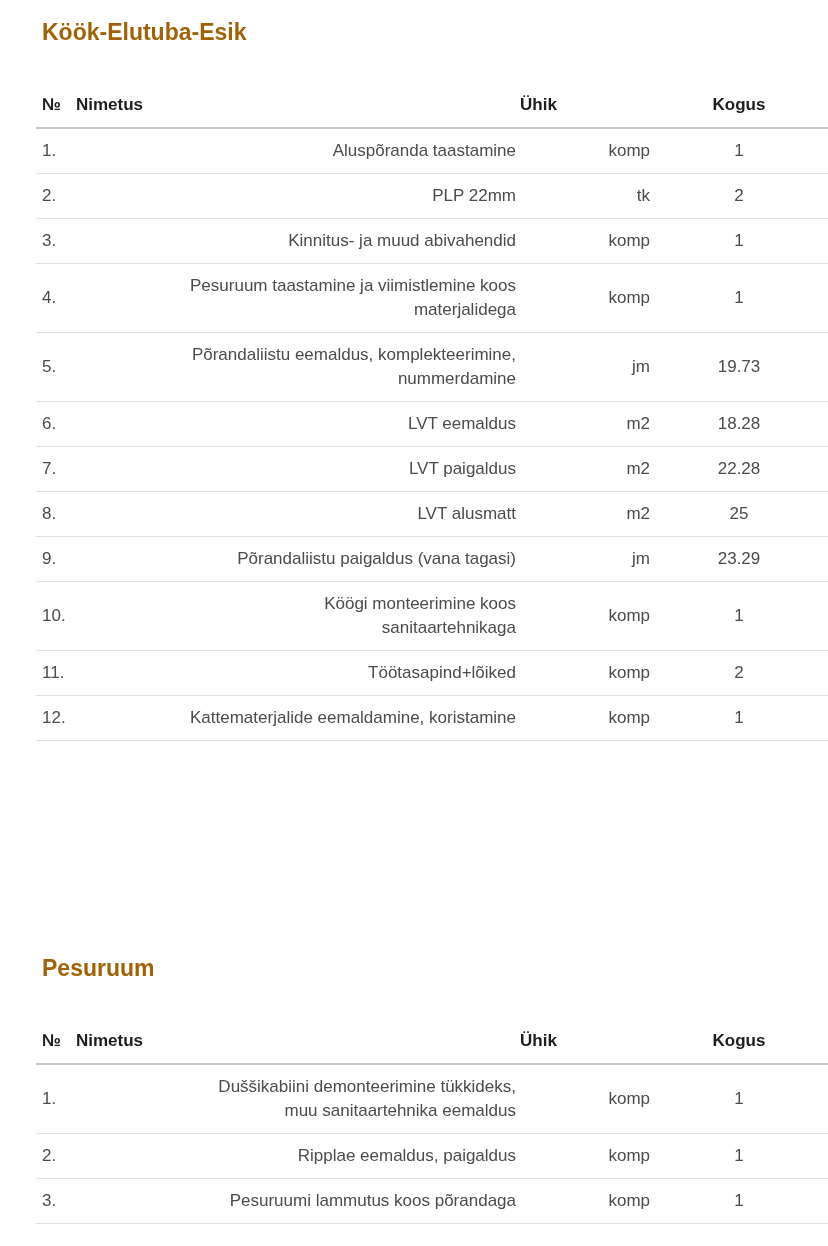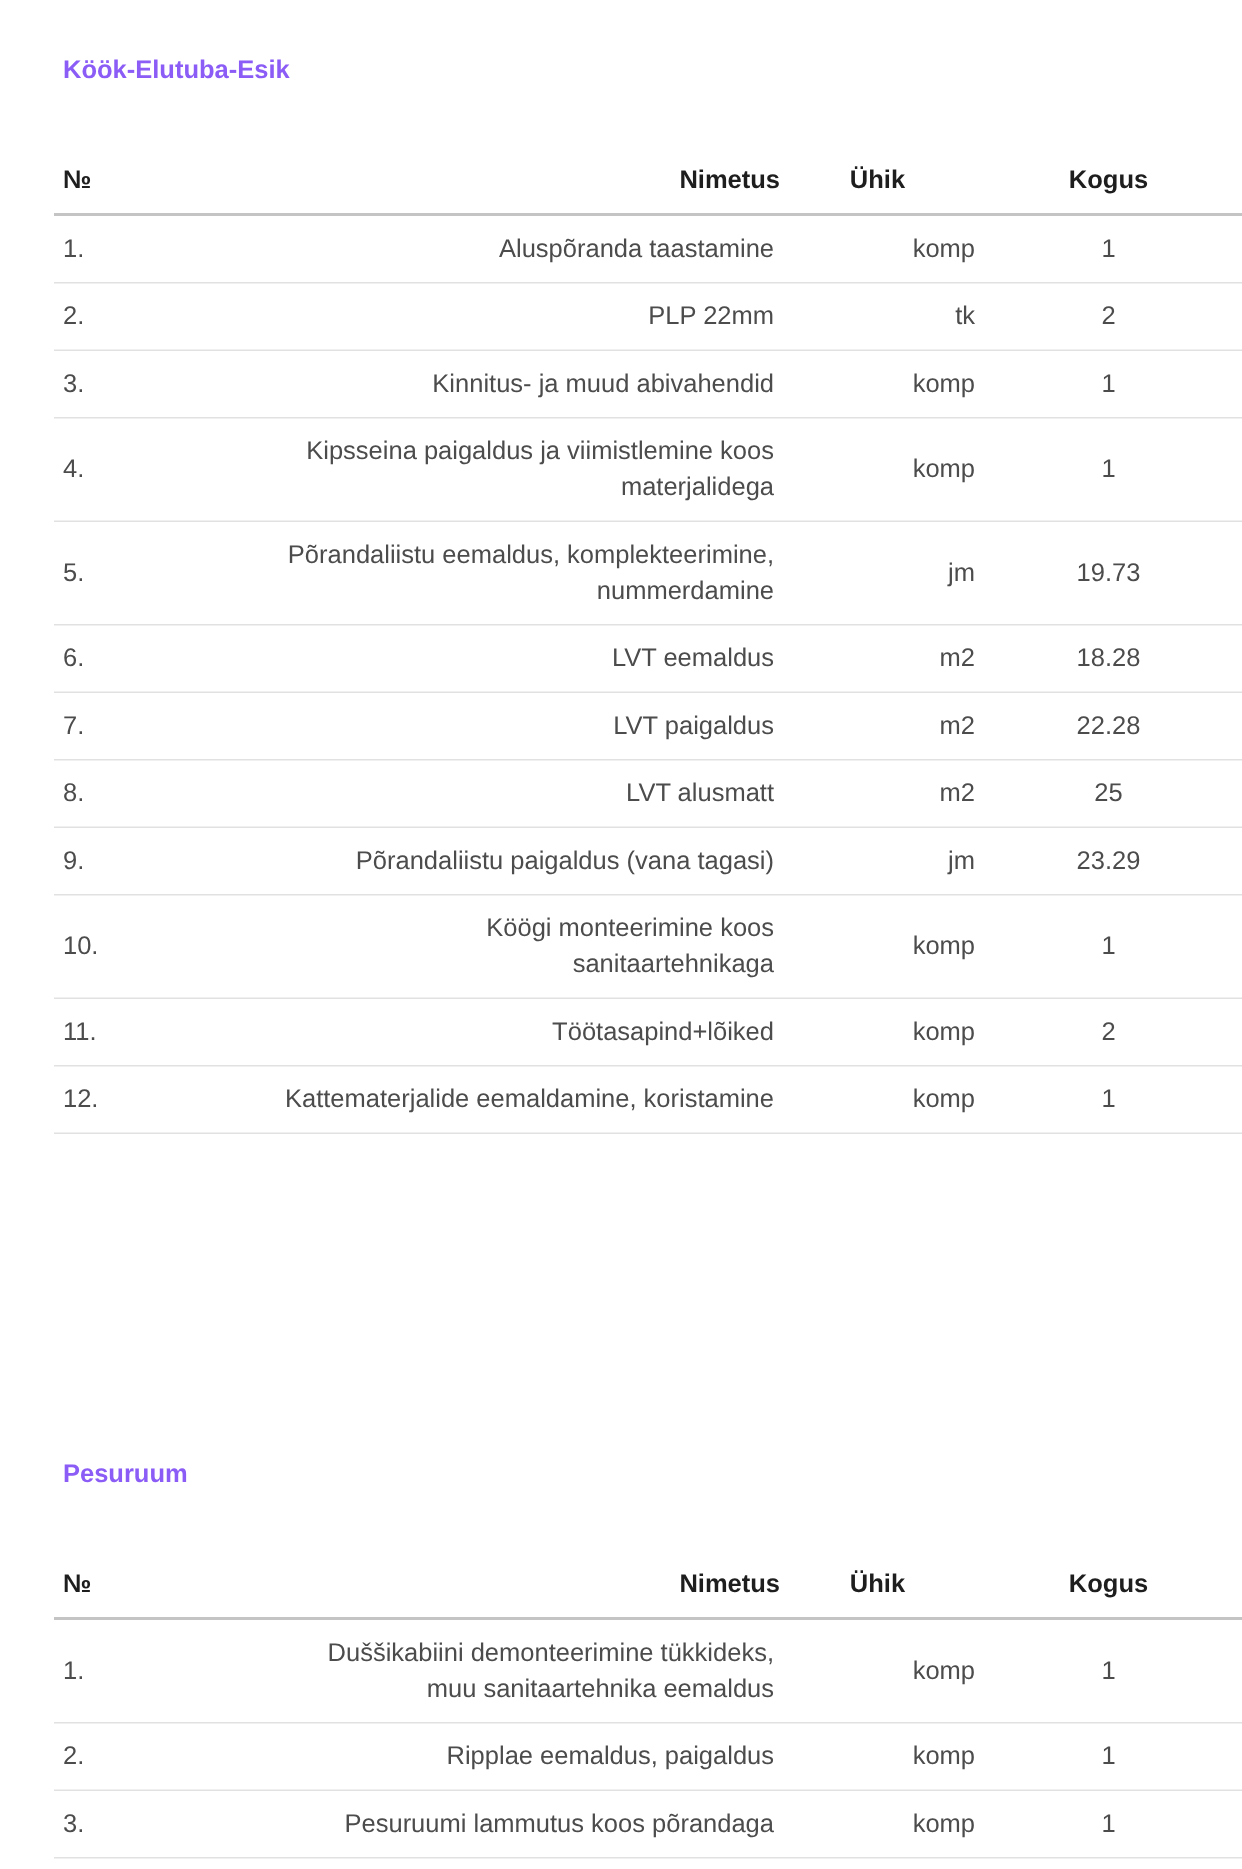--- a/index.html
+++ b/index.html
@@ -11,25 +11,25 @@
   body {
     width: 828px;
     height: 1246px;
     overflow: hidden;
     font-family: "Liberation Sans", "DejaVu Sans", sans-serif;
   }
   .doc {
     padding-top: 22px;
   }
   .table-title {
-    margin: 15px 0 0 42px;
-    font-size: 17px;
+    margin: 0 0 0 42px;
+    font-size: 23px;
     line-height: 20px;
     font-weight: 700;
-    color: #8b5cf6;
+    color: #a16207;
   }
   .table-title.second {
     margin-top: 217px;
   }
   table.spec-table {
     border-collapse: collapse;
     table-layout: fixed;
     width: 792px;
     margin: 51px 0 0 36px;
   }
@@ -41,22 +41,22 @@
   thead th {
     font-size: 17px;
     line-height: 24px;
     font-weight: 700;
     color: #1e1e1e;
     padding: 0 0 10px 0;
     border-bottom: 2px solid #c4c4c4;
     vertical-align: bottom;
   }
   th.h-no   { text-align: left; padding-left: 6px; }
-  th.h-name { text-align: right; }
-  th.h-unit { text-align: center; }
+  th.h-name { text-align: left; }
+  th.h-unit { text-align: left; }
   th.h-qty  { }
 
   tbody td {
     font-size: 17px;
     line-height: 24px;
     font-weight: 400;
     color: #4c4c4c;
     padding: 10px 0;
     border-bottom: 1px solid #e1e1e1;
     vertical-align: middle;
@@ -102,21 +102,21 @@
         <td class="d-qty">2</td>
       </tr>
       <tr>
         <td class="d-no">3.</td>
         <td class="d-name">Kinnitus- ja muud abivahendid</td>
         <td class="d-unit">komp</td>
         <td class="d-qty">1</td>
       </tr>
       <tr>
         <td class="d-no">4.</td>
-        <td class="d-name">Kipsseina paigaldus ja viimistlemine koos
+        <td class="d-name">Pesuruum taastamine ja viimistlemine koos
 materjalidega</td>
         <td class="d-unit">komp</td>
         <td class="d-qty">1</td>
       </tr>
       <tr>
         <td class="d-no">5.</td>
         <td class="d-name">Põrandaliistu eemaldus, komplekteerimine,
 nummerdamine</td>
         <td class="d-unit">jm</td>
         <td class="d-qty">19.73</td>

